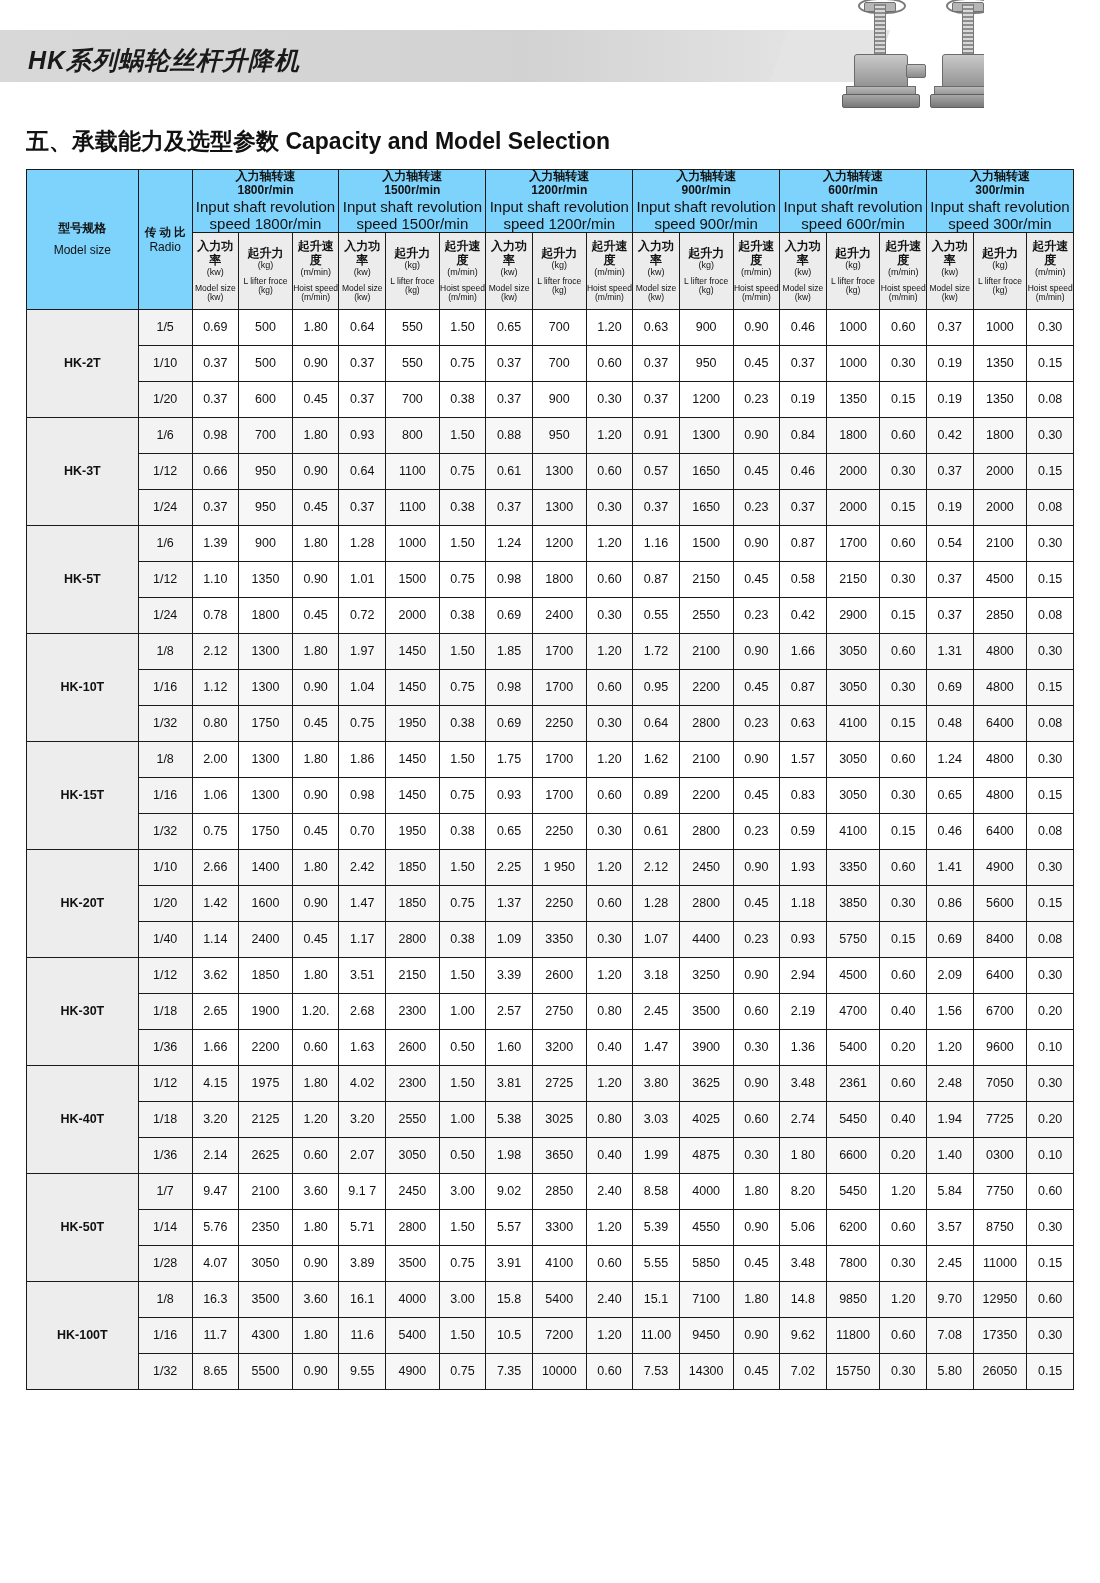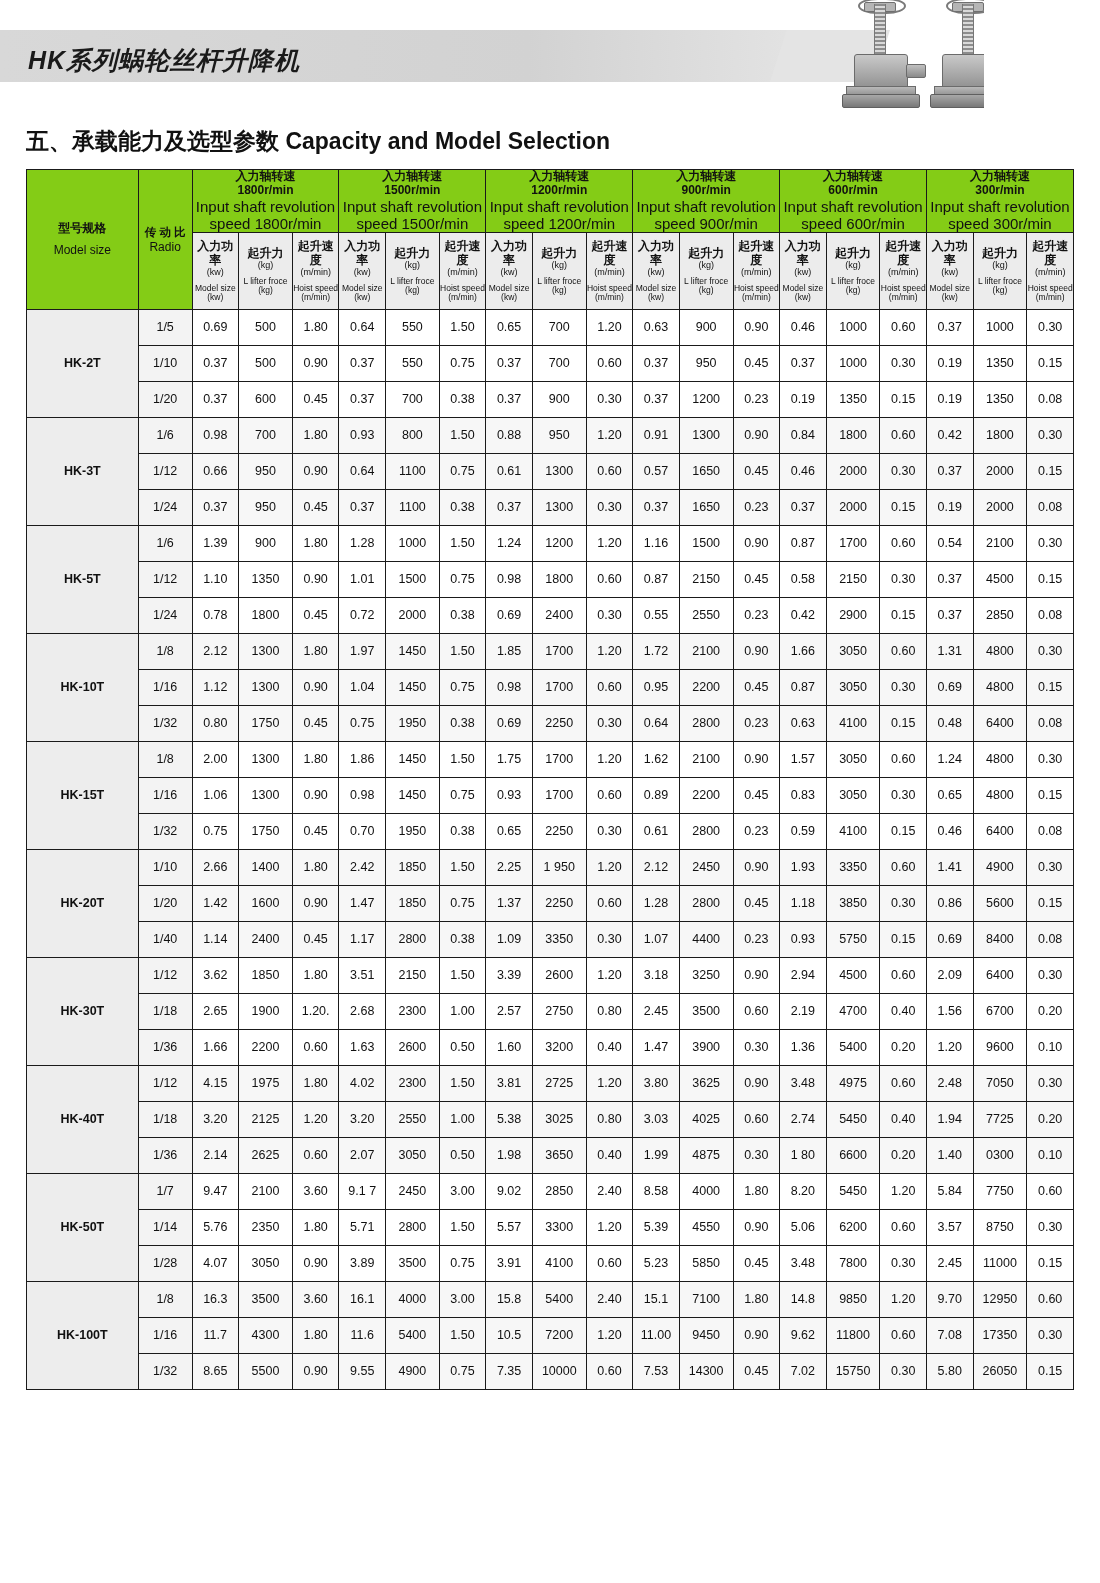--- a/index.html
+++ b/index.html
@@ -105,21 +105,21 @@
   table.cap td,table.cap th{
     border:1px solid #1a1a1a;
     text-align:center;
     vertical-align:middle;
     font-size:12.5px;
     padding:0;
     line-height:1.15;
   }
   
   .hdr{
-    background:#84cc16;
+    background:#7dd3fc;
     font-weight:bold;
   }
   .hdr-sub{
     background:#ececec;
     font-weight:bold;
     font-size:11px;
   }
   .grp-cn{font-size:12px;display:block;}
   .grp-en{font-size:15px;display:block;font-weight:normal;}
   .u-cn{font-size:12px;display:block;}
@@ -829,21 +829,21 @@
           <td class="band">4.02</td>
           <td class="band">2300</td>
           <td class="band">1.50</td>
           <td class="band">3.81</td>
           <td class="band">2725</td>
           <td class="band">1.20</td>
           <td class="band">3.80</td>
           <td class="band">3625</td>
           <td class="band">0.90</td>
           <td class="band">3.48</td>
-          <td class="band">4975</td>
+          <td class="band">2361</td>
           <td class="band">0.60</td>
           <td class="band">2.48</td>
           <td class="band">7050</td>
           <td class="band">0.30</td>
         </tr>
         <tr class="rowh">
           <td class="ratio">1/18</td>
           <td class="band">3.20</td>
           <td class="band">2125</td>
           <td class="band">1.20</td>
@@ -931,21 +931,21 @@
           <td class="ratio">1/28</td>
           <td class="val">4.07</td>
           <td class="val">3050</td>
           <td class="val">0.90</td>
           <td class="val">3.89</td>
           <td class="val">3500</td>
           <td class="val">0.75</td>
           <td class="val">3.91</td>
           <td class="val">4100</td>
           <td class="val">0.60</td>
-          <td class="val">5.23</td>
+          <td class="val">5.55</td>
           <td class="val">5850</td>
           <td class="val">0.45</td>
           <td class="val">3.48</td>
           <td class="val">7800</td>
           <td class="val">0.30</td>
           <td class="val">2.45</td>
           <td class="val">11000</td>
           <td class="val">0.15</td>
         </tr>
         <tr class="rowh">

